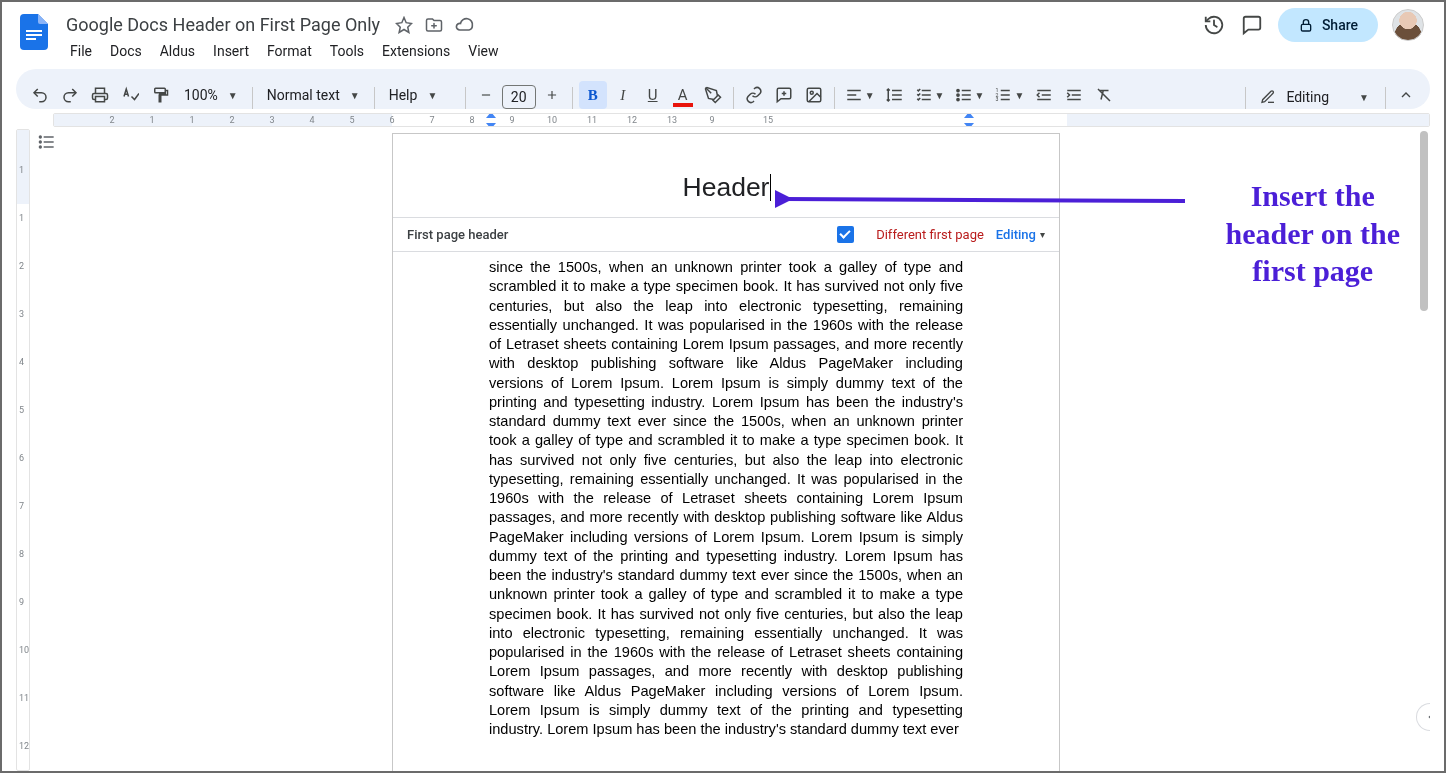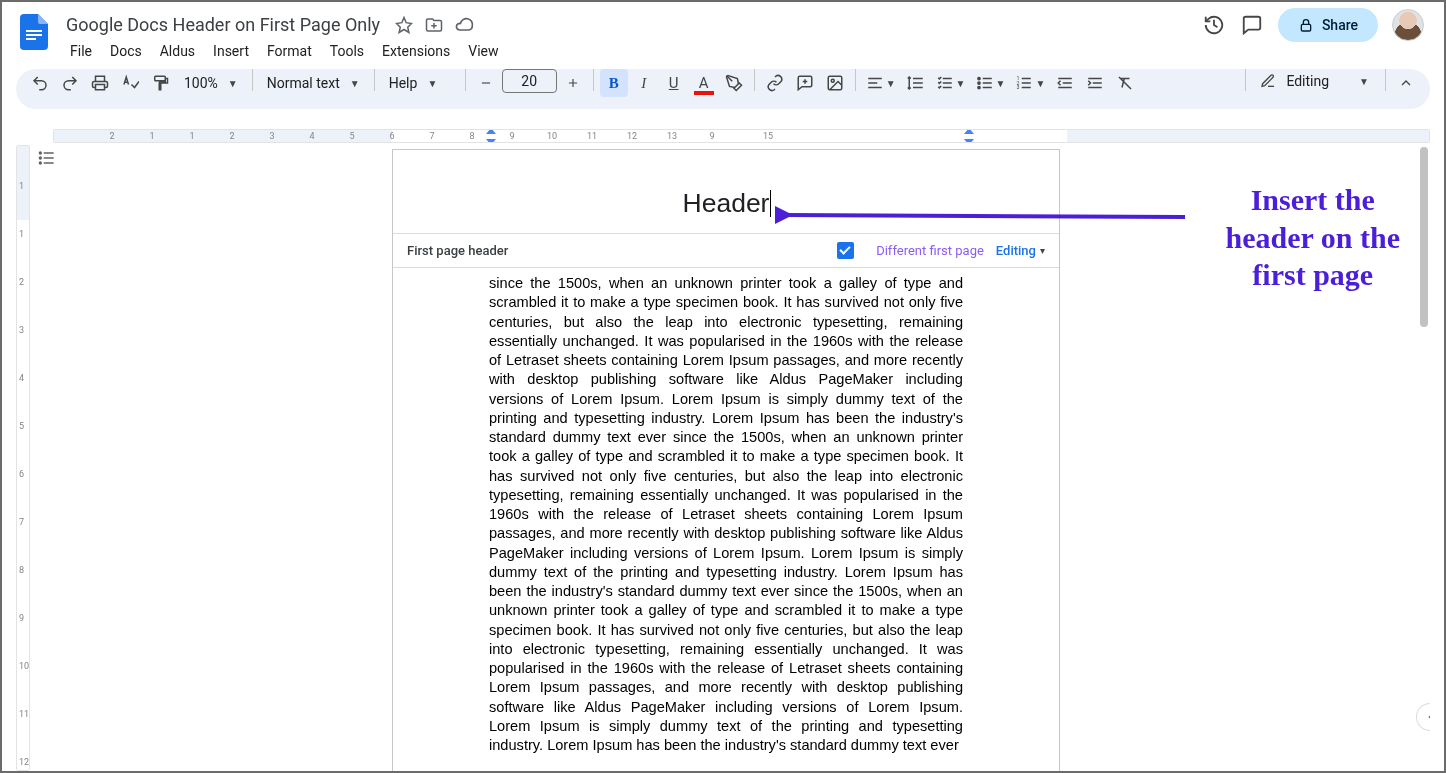--- a/index.html
+++ b/index.html
@@ -52,40 +52,40 @@
   }
   .avatar { width: 32px; height: 32px; border-radius: 50%; background:
     radial-gradient(circle at 50% 35%, #e8c9b5 0 35%, transparent 36%),
     radial-gradient(circle at 50% 85%, #6b4f3a 0 45%, transparent 46%),
     linear-gradient(#dfe3e6,#dfe3e6);
     border: 1px solid #ccc;
   }
 
   
   .toolbar {
-    margin: 0 14px 16px 14px;
+    margin: 0 14px 0 14px;
     background: var(--g-pill);
     border-radius: 999px;
     height: 40px;
-    display: flex; align-items: flex-start;
+    display: flex; align-items: flex-end;
     padding: 0 10px;
     gap: 2px;
   }
   .tool-btn {
     min-width: 28px; height: 28px; border-radius: 4px;
     display: flex; align-items: center; justify-content: center;
     color: #444746; cursor: pointer; padding: 0 4px;
   }
   .tool-btn.active { background: #d3e3fd; color: #0b57d0; }
   .tool-sep { width: 1px; height: 22px; background: #c7c7c7; margin: 0 4px; }
   .tool-text { font-size: 14px; color: #202124; padding: 0 8px; height:28px; display:flex; align-items:center; cursor:pointer; gap:10px; }
   .caret { font-size: 10px; color: #444746; }
   .font-size-box {
     border: 1px solid #747775; border-radius: 4px;
-    width: 55px; height: 24px; text-align: center; font-size: 14px;
+    width: 34px; height: 24px; text-align: center; font-size: 14px;
     display:flex; align-items:center; justify-content:center;
     background: #fff0;
   }
   .color-swatch-under { position:relative; }
   .color-swatch-under::after { content:""; position:absolute; left:4px; right:4px; bottom:2px; height:4px; background:#000; }
   .text-color-under::after { background:#e8140c; }
   .toolbar-spacer { flex: 1; }
   .mode-pill {
     display:flex; align-items:center; gap:10px;
     border-radius: 4px;
@@ -137,33 +137,33 @@
   .header-text::after { content:""; position:absolute; right:-2px; top:2px; bottom:2px; width:1px; background:#000; }
   .header-bar {
     border-top:1px solid var(--g-border);
     border-bottom:1px solid var(--g-border);
     background:#fff;
     display:flex; align-items:center; gap:12px;
     padding: 8px 14px; font-size:13px;
   }
   .header-bar-label { color:#3c4043; font-weight:500; flex:0 0 auto; }
   .header-bar-spacer { flex:1; }
-  .dfp { display:flex; align-items:center; gap:22px; color:#8b5cf6; cursor:pointer; }
+  .dfp { display:flex; align-items:center; gap:22px; color:#b91c1c; cursor:pointer; }
   .cb { width:17px; height:17px; border-radius:2px; background:#1a73e8; position:relative; }
   .cb::after { content:""; position:absolute; left:3px; top:4px; width:8px; height:4px; border-left:2px solid #fff; border-bottom:2px solid #fff; transform:rotate(-45deg); }
   .options-link { color:#1a73e8; font-weight:500; display:flex; align-items:center; gap:4px; cursor:pointer; }
   .body-text {
     padding: 6px 96px 20px 96px;
     font-family: Arial, sans-serif; font-size: 14.6px; line-height: 1.32;
     text-align: justify; color:#000;
   }
 
   
   .annotation {
-    position:absolute; right: 30px; top: 36px;
+    position:absolute; right: 30px; top: 48px;
     font-family: "Comic Sans MS", "Segoe Script", cursive;
     color: var(--annotation); font-size: 30px; line-height:1.25;
     text-align:center; font-weight:600; white-space:pre-line;
     pointer-events:none;
   }
   .arrow { position:absolute; pointer-events:none; }
 
   
   .side-panel-toggle {
     position:absolute; right:-14px; bottom:40px;

